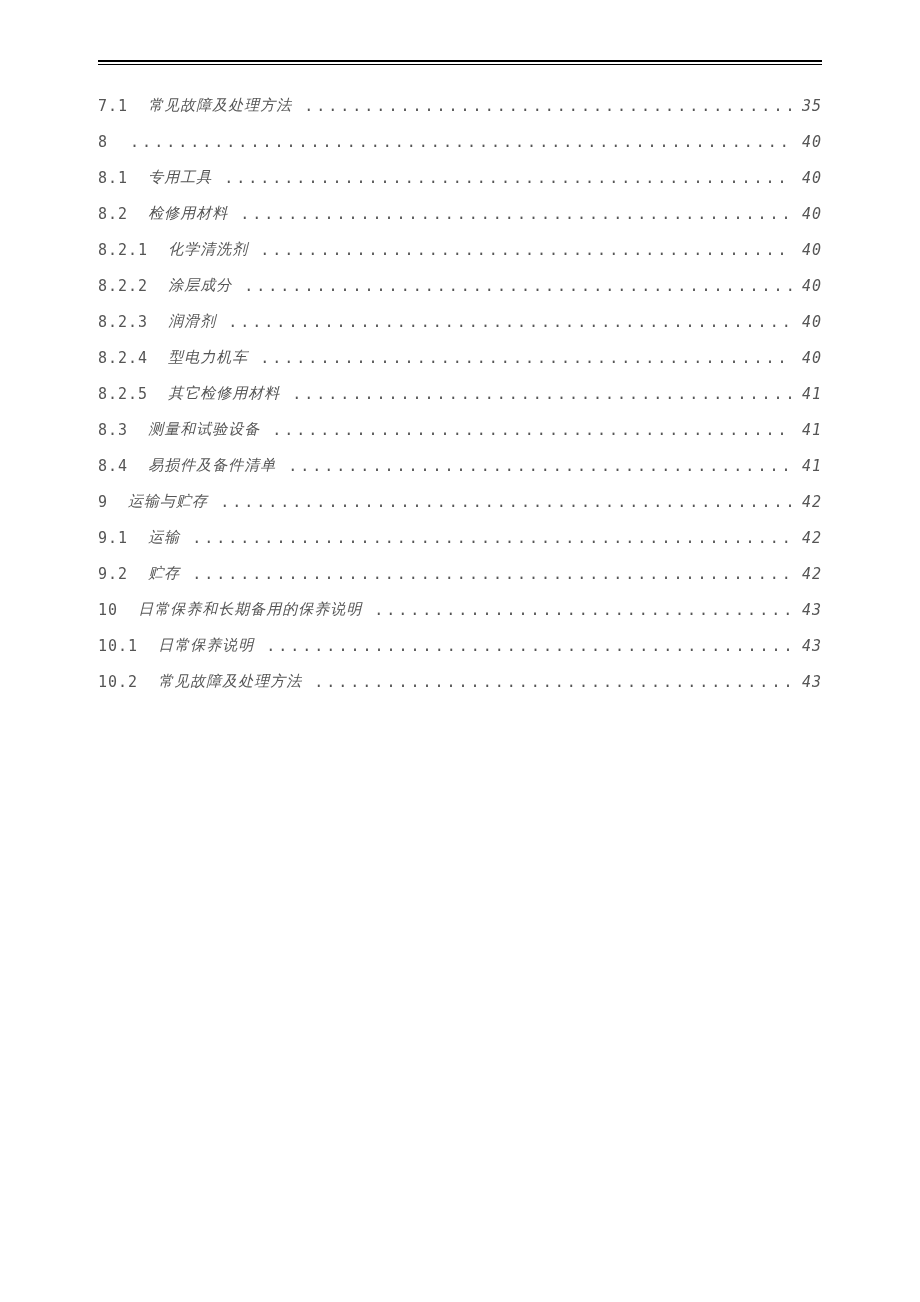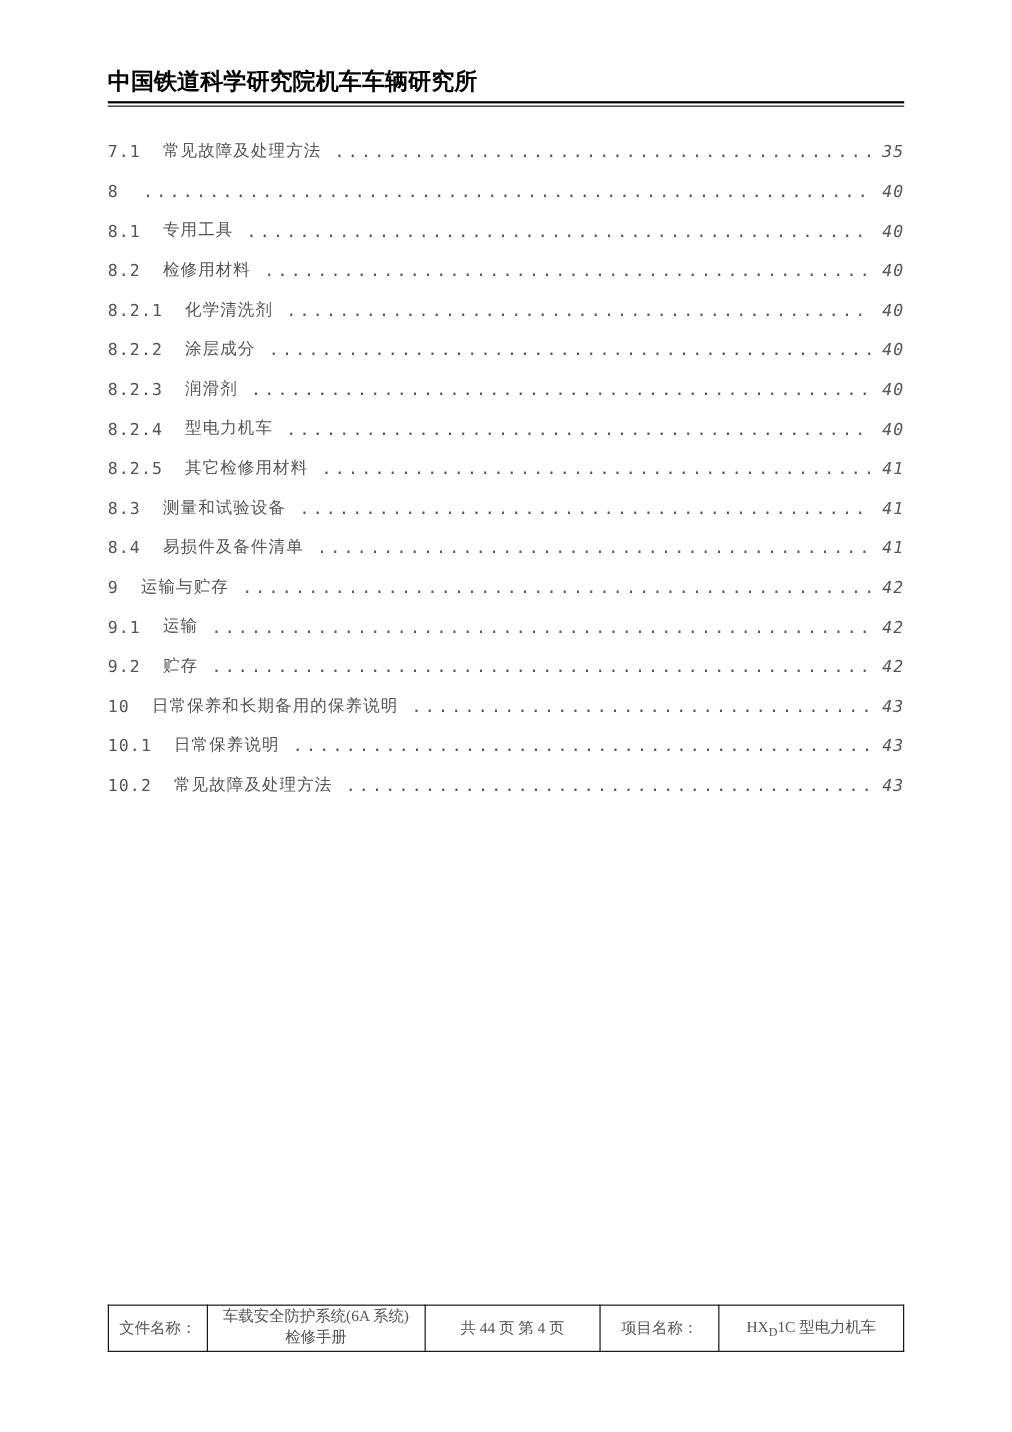--- a/index.html
+++ b/index.html
@@ -42,20 +42,21 @@
     color: #555;
     font-family: "SimSun", "宋体", monospace;
   }
   .toc-num {
     white-space: pre;
     letter-spacing: 1px;
   }
   .toc-title {
     white-space: pre;
     letter-spacing: 1px;
+    font-style: italic;
   }
   .toc-dots {
     flex: 1;
     overflow: hidden;
     white-space: nowrap;
     letter-spacing: 3px;
     color: #555;
     font-size: 15px;
     padding: 0 2px;
   }
@@ -85,21 +86,20 @@
   .footer .val1 { width: 198px; line-height: 1.3; }
   .footer .val2 { width: 160px; }
   .footer .lbl2 { width: 108px; }
   .footer .val3 { width: 168px; }
   .sub { font-size: 11px; vertical-align: sub; }
 </style>
 </head>
 <body>
 
 <div class="page">
-  <div class="header">中国铁道科学研究院机车车辆研究所</div>
   <div class="rule-thick"></div>
   <div class="rule-thin"></div>
 
   <div class="toc" id="toc">
       <div class="toc-row">
         <span class="toc-num">7.1  </span>
         <span class="toc-title">常见故障及处理方法 </span>
         <span class="toc-dots">........................................................................................................................................................................................................</span>
         <span class="toc-page"> 35</span>
       </div>
@@ -196,26 +196,14 @@
         <span class="toc-num">10.2  </span>
         <span class="toc-title">常见故障及处理方法 </span>
         <span class="toc-dots">........................................................................................................................................................................................................</span>
         <span class="toc-page"> 43</span>
       </div>
     </div>
 </div>
 
 <table class="footer">
   <tbody>
-      <tr class="r1">
-    <td class="lbl">文件名称：</td>
-    <td class="val1">
-      <span>车载安全防护系统(6A 系统)</span><br>
-      <span>检修手册</span>
-    </td>
-    <td class="val2">共 44 页    第 4 页</td>
-    <td class="lbl2">项目名称：</td>
-    <td class="val3">
-      <span>HX</span><span class="sub">D</span><span>1C 型电力机车</span>
-    </td>
-  </tr>
 </tbody>
   </table>
 
 </body></html>

